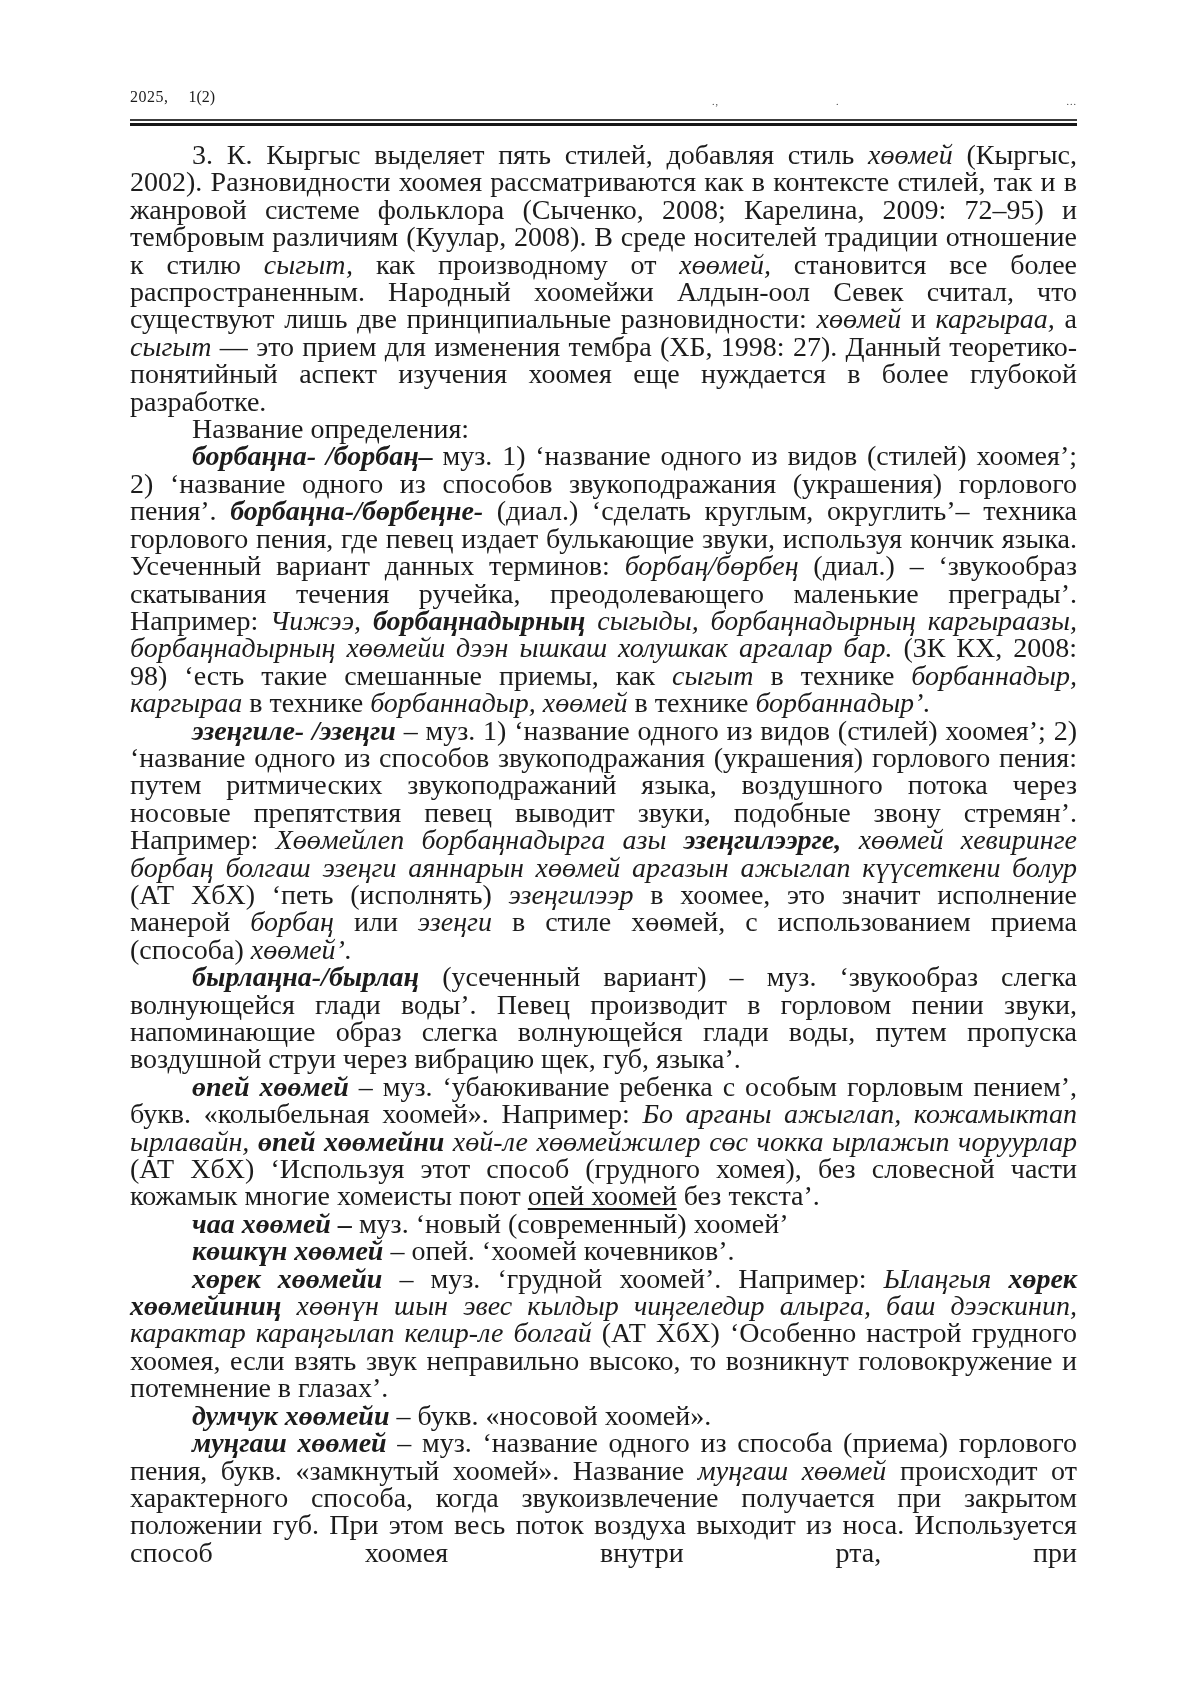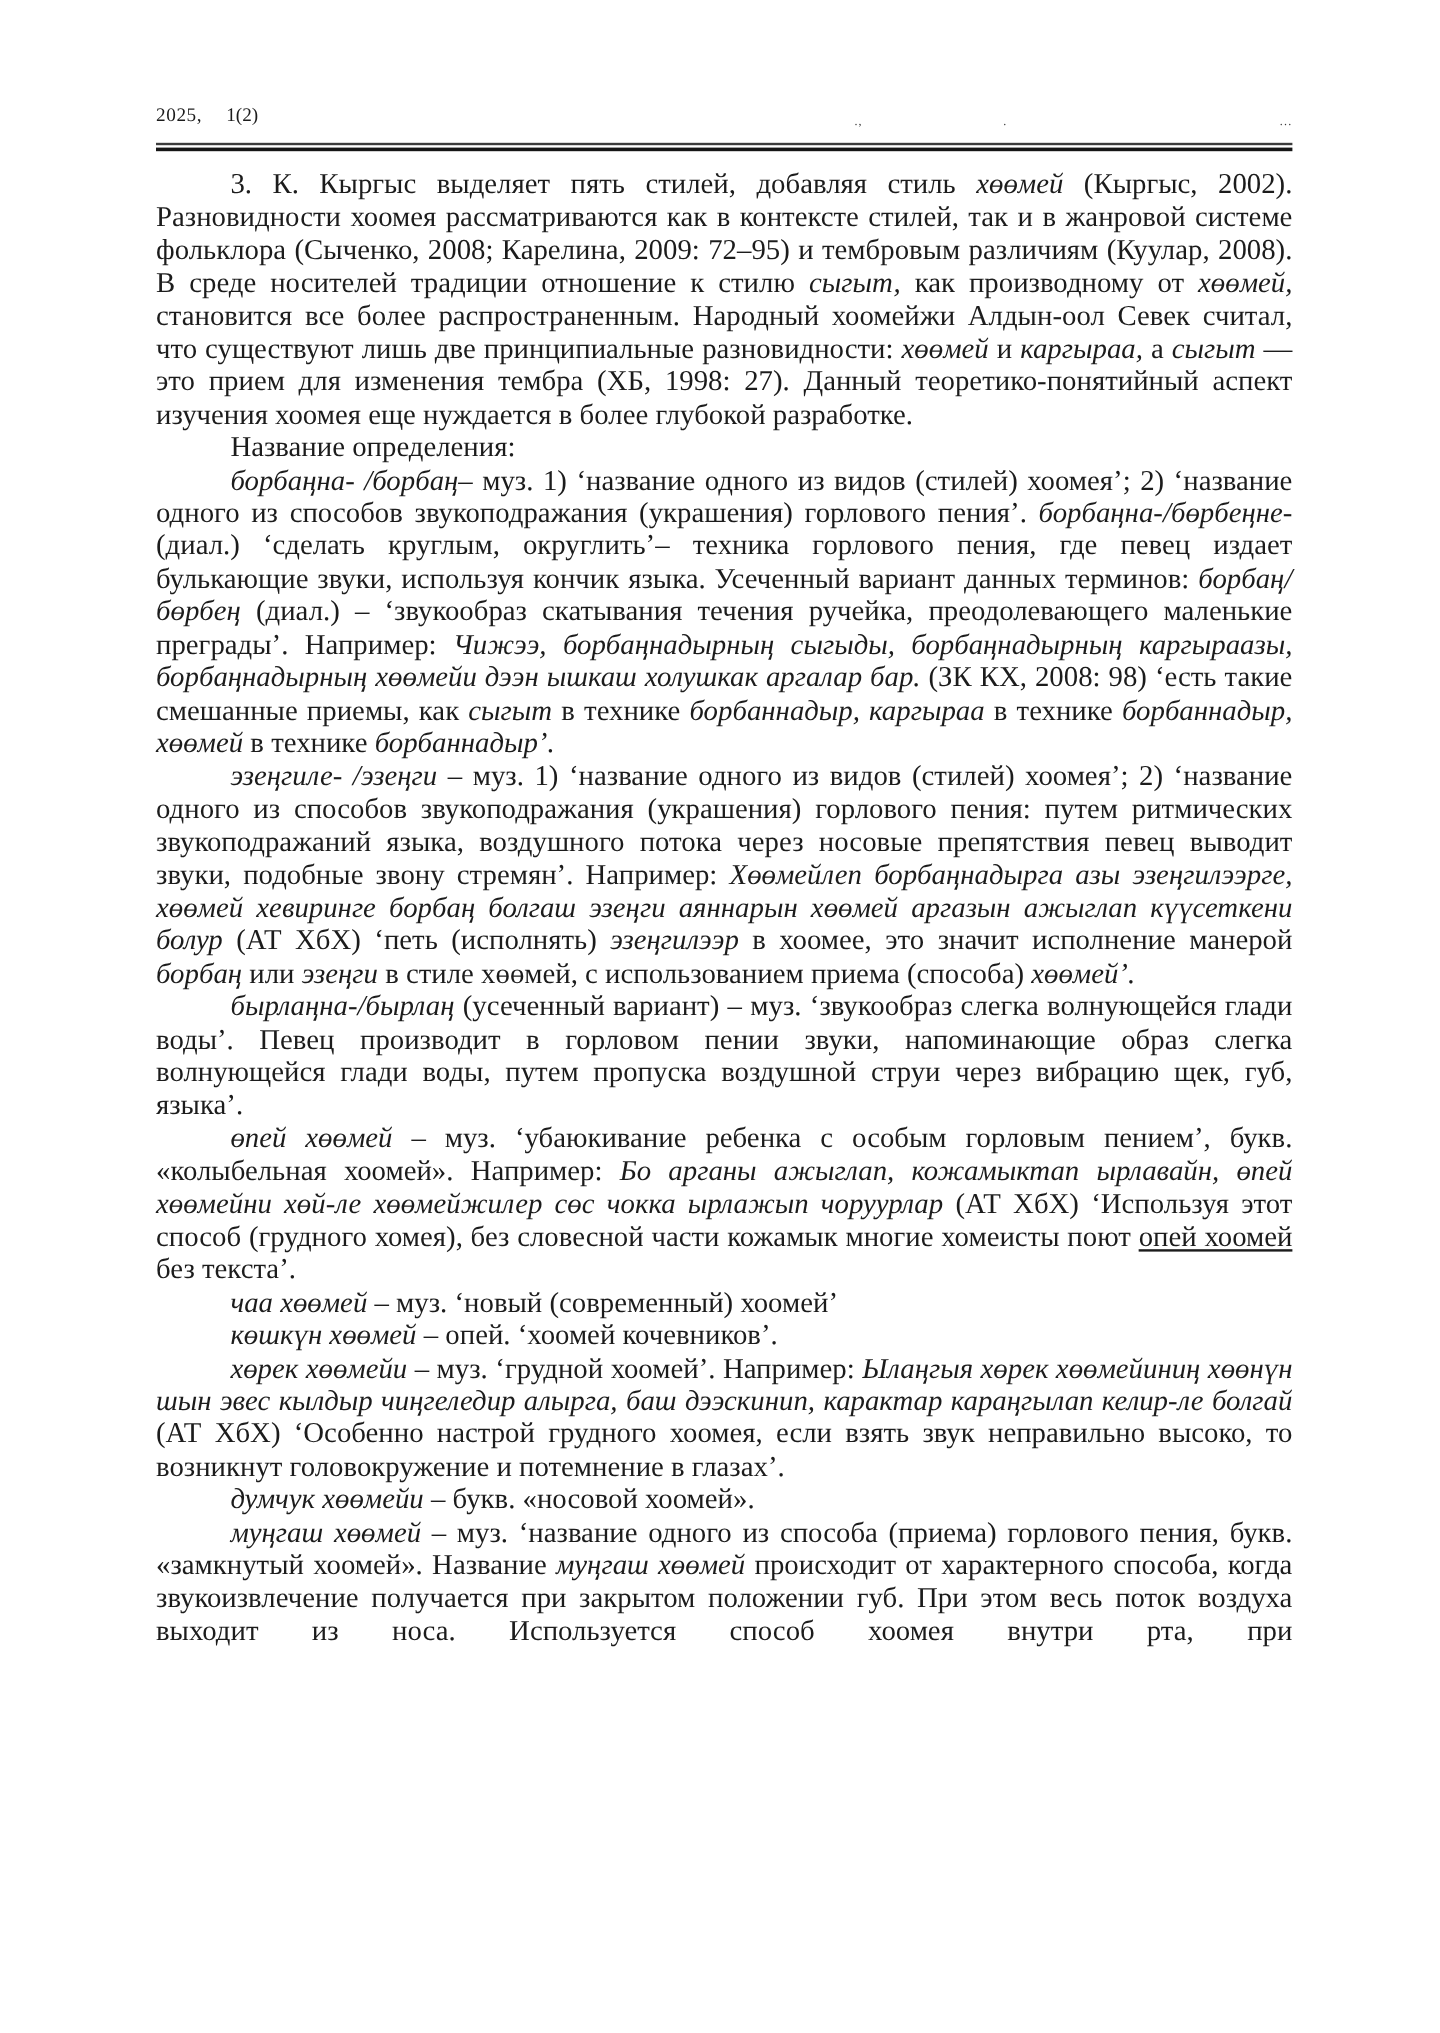--- a/index.html
+++ b/index.html
@@ -36,35 +36,35 @@
   .header-rule {
     position: absolute;
     left: 130px; width: 947px; top: 119px;
     height: 2px;
     border-top: 2px solid #3c3c3c;
     border-bottom: 3px solid #161616;
   }
   .doc-body {
     position: absolute;
     left: 130px; width: 947px; top: 141px;
-    font-size: 24px;
+    font-size: 28px;
     line-height: 27.4px;
     text-align: justify;
   }
   .para {
     margin: 0;
     text-indent: 62px;
   }
   .center {
     text-align: center;
     text-indent: 0;
   }
   .jlast { text-align-last: justify; }
   .i  { font-style: italic; }
-  .bi { font-weight: normal; font-style: italic; }
+  .bi { font-weight: bold; font-style: italic; }
   .u  { text-decoration: underline; text-underline-offset: 3px; }
   .footer {
     position: absolute;
     left: 0; width: 1200px; top: 1576px;
     text-align: right;
     font-size: 12px;
     color: #a21caf;
   }
 </style>
 </head>

